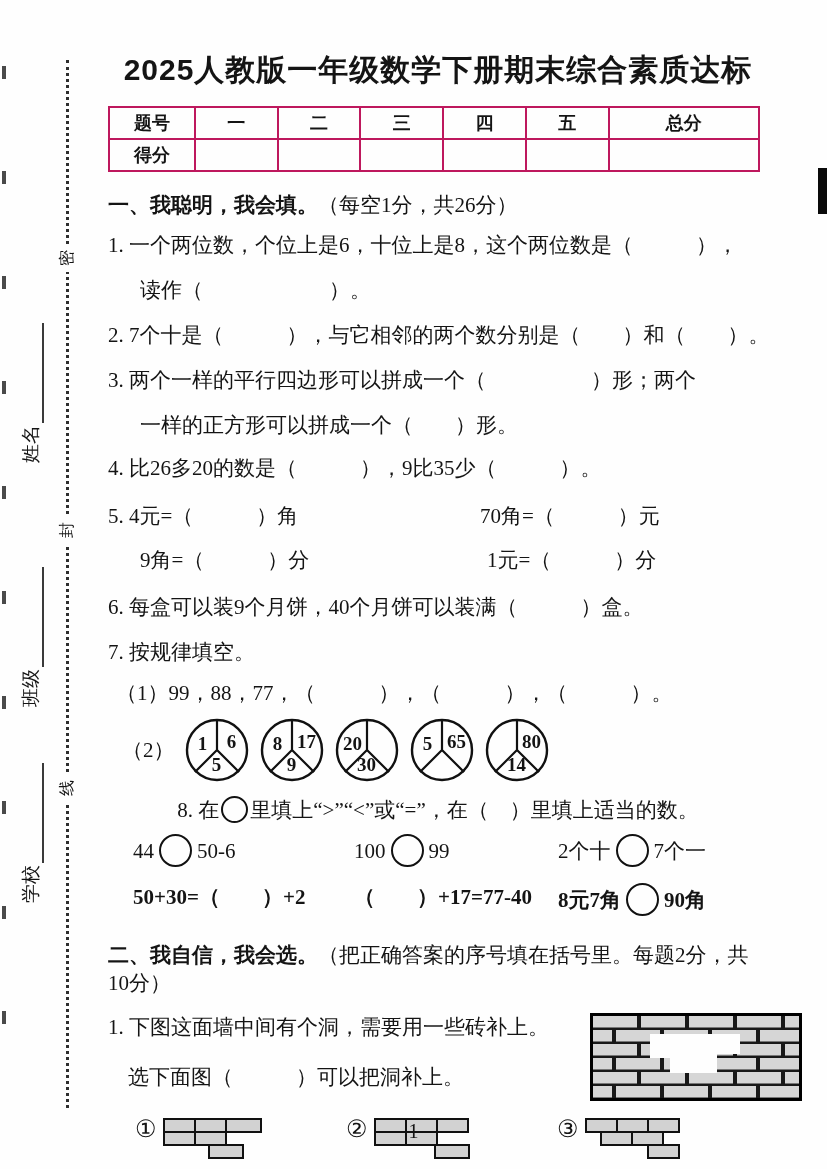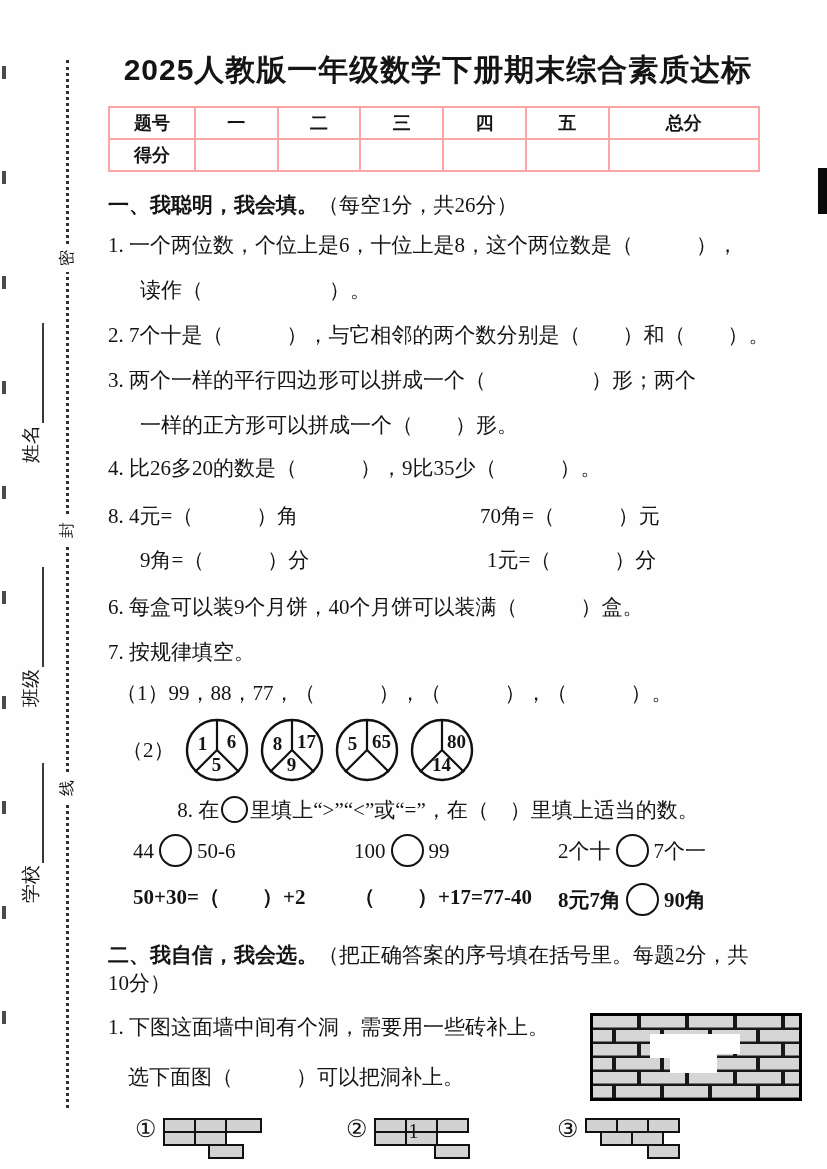--- a/index.html
+++ b/index.html
@@ -15,21 +15,21 @@
       transform:rotate(-90deg);font-size:19px;white-space:nowrap;}
   .stu-field .blank{display:inline-block;width:100px;border-bottom:2px solid #3a3a3a;height:20px;margin-left:2px;}
   .scan-bar{position:absolute;right:0;top:168px;width:9px;height:46px;background:#0a0a0a;}
   
   .content{position:absolute;left:108px;top:50px;width:660px;}
   .title{font-family:"Liberation Sans","DejaVu Sans",sans-serif;font-weight:bold;font-size:30px;
       text-align:center;letter-spacing:1px;white-space:nowrap;}
   .meta{text-align:center;font-size:20px;margin-top:12px;}
   .meta span{margin:0 32px;}
   table.score{border-collapse:collapse;margin-top:15px;width:652px;border:2px solid #111;}
-  table.score td{border:2px solid #fca5a5;height:28px;text-align:center;
+  table.score td{border:2px solid #be185d;height:28px;text-align:center;
       font-family:"Liberation Sans","DejaVu Sans",sans-serif;font-weight:bold;font-size:18px;}
   table.score td.first{width:82px;}
   .sec-title{margin-top:19px;font-size:21px;}
   .sec-title b{font-family:"Liberation Sans","DejaVu Sans",sans-serif;font-size:21px;}
   .q{font-size:21px;margin-top:15px;white-space:nowrap;}
   .indent{margin-left:32px;}
   .two-col{position:relative;}
   .col-right{position:absolute;left:372px;top:0;}
   
   .circle-row{display:flex;align-items:center;margin-top:10px;margin-left:14px;font-size:21px;}
@@ -115,21 +115,21 @@
     </div>
 
     <div class="q" style="margin-top:12px;">1. 一个两位数，个位上是6，十位上是8，这个两位数是（　　　），</div>
     <div class="q indent" style="margin-top:17px;">读作（　　　　　　）。</div>
     <div class="q" style="margin-top:17px;">2. 7个十是（　　　），与它相邻的两个数分别是（　　）和（　　）。</div>
     <div class="q" style="margin-top:17px;">3. 两个一样的平行四边形可以拼成一个（　　　　　）形；两个</div>
     <div class="q indent" style="margin-top:17px;">一样的正方形可以拼成一个（　　）形。</div>
     <div class="q" style="margin-top:15px;">4. 比26多20的数是（　　　），9比35少（　　　）。</div>
 
     <div class="q two-col" style="margin-top:20px;">
-      <span>8. 4元=（　　　）角</span>
+      <span>5. 4元=（　　　）角</span>
       <span class="col-right">70角=（　　　）元</span>
     </div>
     <div class="q two-col indent" style="margin-top:16px;">
       <span>9角=（　　　）分</span>
       <span class="col-right" style="left:347px;">1元=（　　　）分</span>
     </div>
 
     <div class="q" style="margin-top:19px;">6. 每盒可以装9个月饼，40个月饼可以装满（　　　）盒。</div>
     <div class="q" style="margin-top:17px;">7. 按规律填空。</div>
     <div class="q" style="margin-top:13px;margin-left:8px;">（1）99，88，77，（　　　），（　　　），（　　　）。</div>
@@ -146,20 +146,29 @@
         <span class="n-bottom">5</span>
       </div>
       <div class="num-circle">
         <svg width="66" height="66">
           <circle cx="33" cy="33" r="30" fill="none" stroke="#111" stroke-width="2.4"></circle>
           <path d="M33,33 L33,3 M33,33 L11,55 M33,33 L55,55" stroke="#111" stroke-width="2.2" fill="none"></path>
         </svg>
         <span class="n-left">8</span>
         <span class="n-right">17</span>
         <span class="n-bottom">9</span>
+      </div>
+      <div class="num-circle">
+        <svg width="66" height="66">
+          <circle cx="33" cy="33" r="30" fill="none" stroke="#111" stroke-width="2.4"></circle>
+          <path d="M33,33 L33,3 M33,33 L11,55 M33,33 L55,55" stroke="#111" stroke-width="2.2" fill="none"></path>
+        </svg>
+        <span class="n-left">20</span>
+        <span class="n-right"></span>
+        <span class="n-bottom">30</span>
       </div>
       <div class="num-circle">
         <svg width="66" height="66">
           <circle cx="33" cy="33" r="30" fill="none" stroke="#111" stroke-width="2.4"></circle>
           <path d="M33,33 L33,3 M33,33 L11,55 M33,33 L55,55" stroke="#111" stroke-width="2.2" fill="none"></path>
         </svg>
         <span class="n-left">5</span>
         <span class="n-right">65</span>
         <span class="n-bottom"></span>
       </div>

